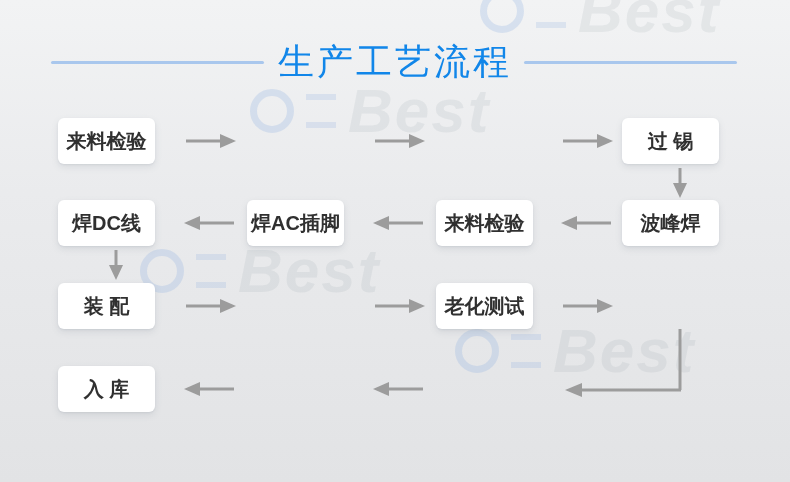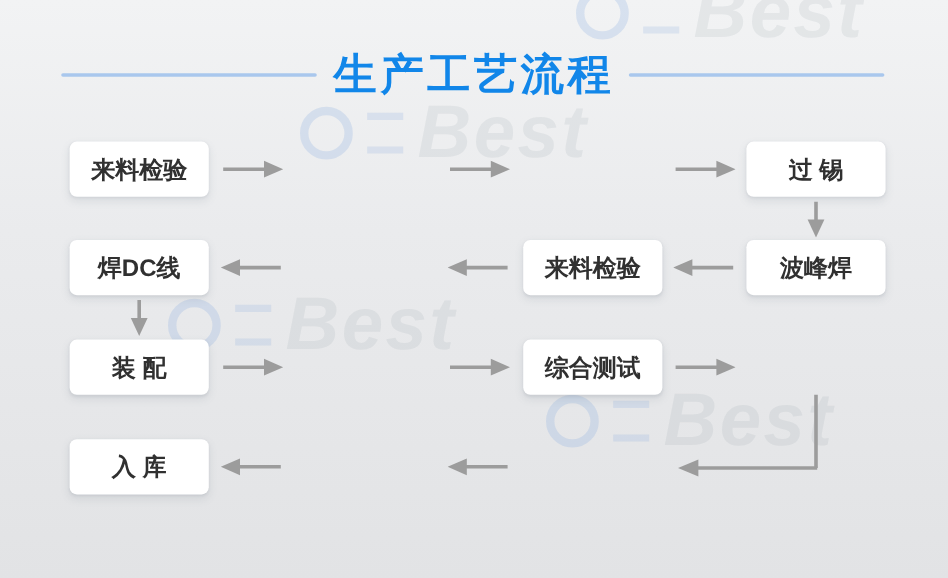--- a/index.html
+++ b/index.html
@@ -25,27 +25,27 @@
     color:rgba(150,158,168,0.15); letter-spacing:2px; line-height:1;
   }
 
   
   .divider { position:absolute; top:61px; width:213px; height:3px;
     background:#a9c7ed; border-radius:2px; }
   .divider.left  { left:51px; }
   .divider.right { left:524px; }
   .page-title {
     position:absolute; left:0; right:0; top:38px; margin:0;
-    text-align:center; font-size:36px; font-weight:bold;
+    text-align:center; font-size:36px; font-weight:normal;
     letter-spacing:3px; color:#1186e9;
   }
 
   
   .box {
-    position:absolute; width:116px; height:46px;
+    position:absolute; width:97px; height:46px;
     background:#ffffff; border-radius:6px;
     box-shadow:0 3px 7px rgba(100,110,125,0.14), 0 1px 2px rgba(100,110,125,0.10);
     display:flex; align-items:center; justify-content:center;
     font-size:20px; font-weight:bold; color:#303030; white-space:pre;
   }
   .c1{left:58px}.c2{left:247px}.c3{left:436px}.c4{left:622px}
   .r1{top:118px}.r2{top:200px}.r3{top:283px}.r4{top:366px}
 
   
   .harrow { position:absolute; width:52px; height:16px; }
@@ -83,25 +83,26 @@
   </div>
 
   <span class="divider left"></span>
   <h1 class="page-title">生产工艺流程</h1>
   <span class="divider right"></span>
 
   <div class="box r1 c1">来料检验</div>
   <div class="box r1 c4">过 锡</div>
 
   <div class="box r2 c1">焊DC线</div>
+  <div class="box r2 c2">焊AC插脚</div>
   <div class="box r2 c3">来料检验</div>
   <div class="box r3 c1">装 配</div>
 
   <div class="box r2 c4">波峰焊</div>
-  <div class="box r3 c3">综合测试</div>
+  <div class="box r3 c3">老化测试</div>
 
   <div class="box r4 c1">入 库</div>
 
   <svg class="harrow g1 ar1" viewBox="0 0 52 16">
     <line x1="2" y1="8" x2="37" y2="8" stroke="#9c9c9c" stroke-width="3"></line>
     <polygon points="36,1 52,8 36,15" fill="#9c9c9c"></polygon>
   </svg>
   <svg class="harrow g2 ar1" viewBox="0 0 52 16">
     <line x1="2" y1="8" x2="37" y2="8" stroke="#9c9c9c" stroke-width="3"></line>
     <polygon points="36,1 52,8 36,15" fill="#9c9c9c"></polygon>

